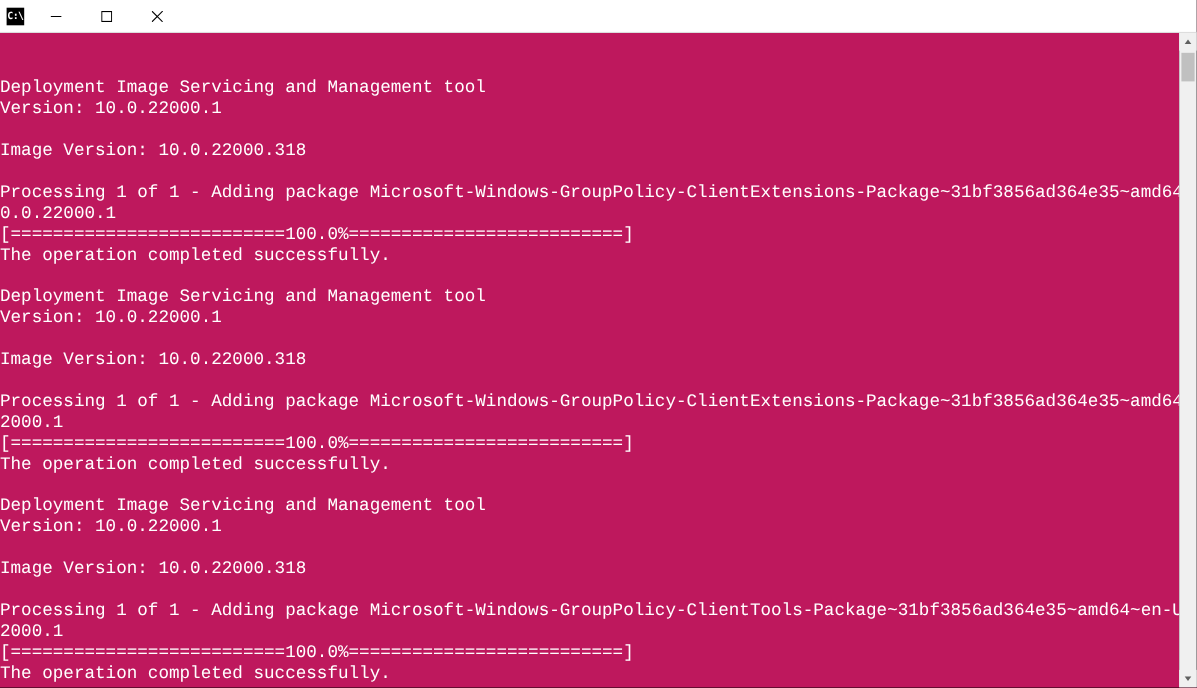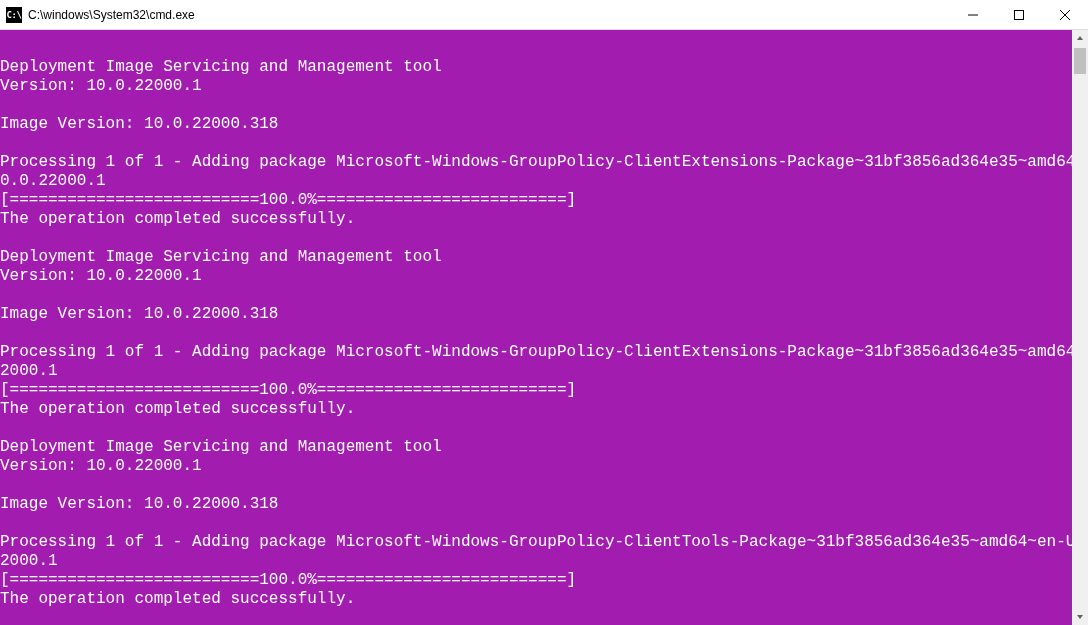--- a/index.html
+++ b/index.html
@@ -55,28 +55,28 @@
   .win-btn svg { display: block; }
   .terminal-wrap {
     position: relative;
     width: 100%;
     height: calc(100% - 30px);
     background: #000;
   }
   .terminal {
     width: calc(100% - 16px);
     height: 100%;
-    background: #a21caf;
+    background: #be185d;
     color: #fff;
     font-family: Consolas, "Courier New", monospace;
     font-size: 16px;
     line-height: 19px;
     white-space: pre;
     overflow: hidden;
-    padding: 28px 0 0 0;
+    padding: 41px 0 0 0;
   }
   .terminal .line {
     white-space: pre;
     overflow: hidden;
   }
   .scrollbar-track {
     position: absolute;
     right: 0;
     top: 0;
     width: 16px;
@@ -103,21 +103,20 @@
     background: #c0c0c0;
     top: 18px;
     height: 26px;
   }
 </style>
 </head>
 <body>
 
 <div class="titlebar">
   <div class="titlebar-icon">C:\</div>
-  <div class="titlebar-text">C:\windows\System32\cmd.exe</div>
   <div class="win-controls">
     <div class="win-btn">
       <svg width="10" height="10" viewBox="0 0 10 10">
           <line x1="0" y1="5" x2="10" y2="5" stroke="#000" stroke-width="1"></line>
         </svg>
     </div>
     <div class="win-btn">
       <svg width="10" height="10" viewBox="0 0 10 10">
           <rect x="0.5" y="0.5" width="9" height="9" fill="none" stroke="#000" stroke-width="1"></rect>
         </svg>

